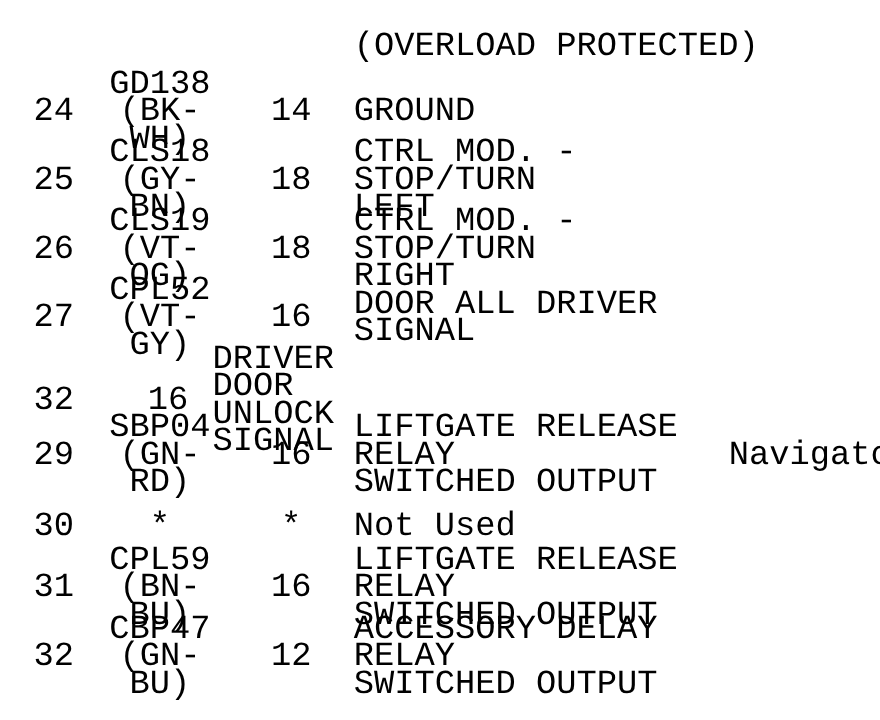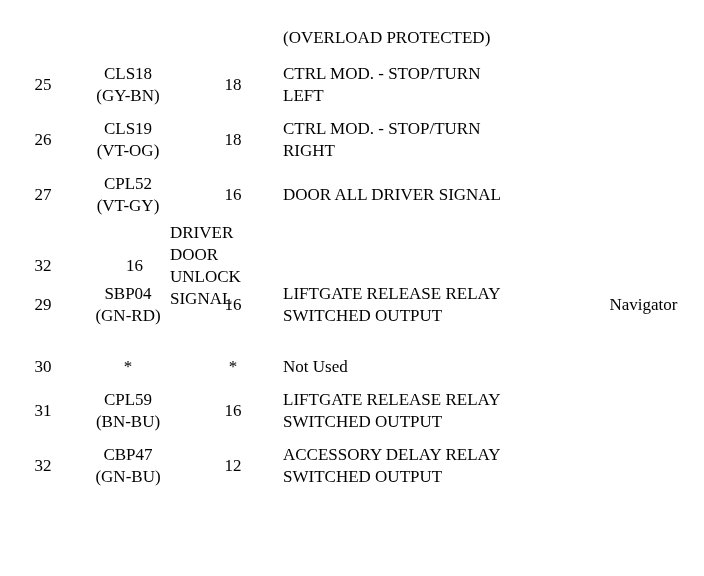--- a/index.html
+++ b/index.html
@@ -2,22 +2,22 @@
 <html><head>
 <meta charset="utf-8">
 <style>
   html, body { margin: 0; padding: 0; background: #ffffff; }
   .page {
     position: relative;
     width: 704px;
     height: 576px;
     background: #ffffff;
     color: #000000;
-    font-family: Liberation Serif, serif;
-    font-size: 17px;
+    font-family: Liberation Mono, monospace;
+    font-size: 27px;
     line-height: 22px;
     overflow: hidden;
   }
   .header-note {
     position: absolute;
     left: 283px;
     top: 27px;
     white-space: nowrap;
   }
   .pin-table {
@@ -42,20 +42,28 @@
 </style>
 </head>
 <body>
 
 <div class="page">
 
   <div class="header-note">(OVERLOAD PROTECTED)</div>
 
   <div class="pin-table">
 
+    <div class="row">
+      <div class="cell pin">24</div>
+      <div class="cell circuit">GD138
+(BK-WH)</div>
+      <div class="cell gauge">14</div>
+      <div class="cell desc">GROUND</div>
+      <div class="cell note"></div>
+    </div>
 
     <div class="row">
       <div class="cell pin">25</div>
       <div class="cell circuit">CLS18
 (GY-BN)</div>
       <div class="cell gauge">18</div>
       <div class="cell desc">CTRL MOD. - STOP/TURN
 LEFT</div>
       <div class="cell note"></div>
     </div>

